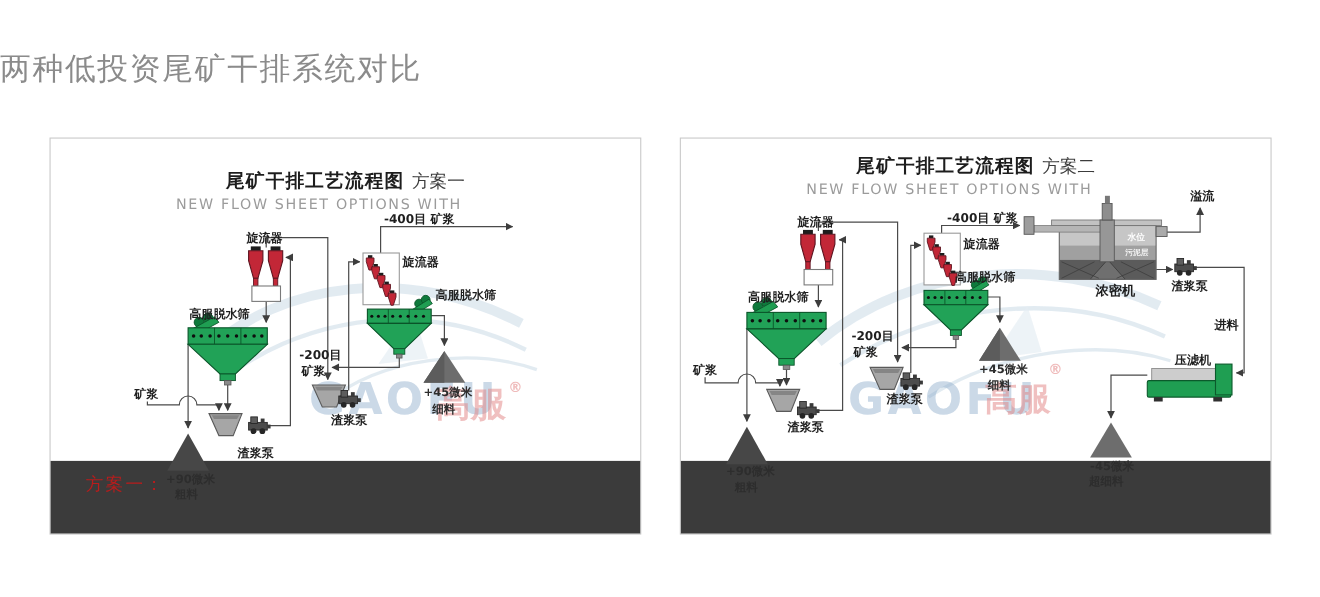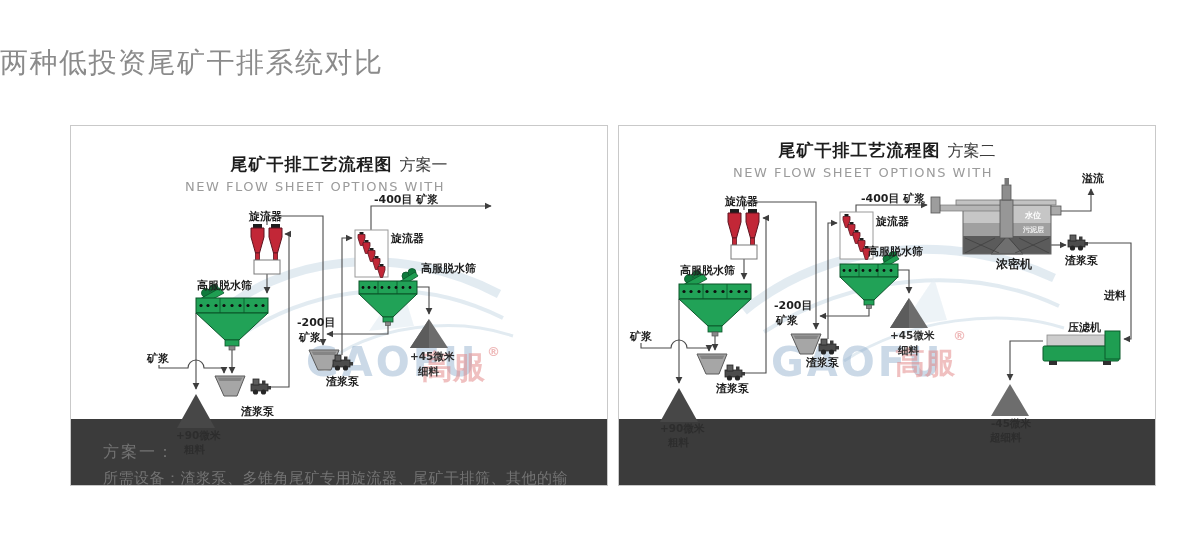--- a/index.html
+++ b/index.html
@@ -9,31 +9,31 @@
     font-family:"DejaVu Sans", sans-serif;
   }
   .page-title{
     position:absolute;top:44px;left:0;width:100%;text-align:left;
     font-size:28px;color:#8b8b8b;letter-spacing:1.5px;font-weight:400;
   }
   .panel{
     position:absolute;top:125px;width:538px;height:361px;
     border:1px solid #c9c9c9;background:#ffffff;box-sizing:border-box;
   }
-  #panel1{left:45px;margin-left:25px;}
+  #panel1{left:45px;}
   #panel2{left:618px;}
   .phead{position:absolute;left:0;width:100%;text-align:center;z-index:2;}
   #panel1 .phead{top:27px;}
   #panel2 .phead{top:13px;}
   .pt1{font-size:17px;font-weight:bold;color:#1d1d1d;letter-spacing:1px;}
   .pt2{font-size:16px;color:#3c3c3c;margin-left:7px;}
   .psub{font-size:13px;color:#9b9b9b;letter-spacing:1.5px;margin-top:3px;transform:translateX(-24px);}
   .pfoot-bg{position:absolute;left:0;bottom:0;width:100%;height:66px;background:#3b3b3b;z-index:1;}
   .dsvg{position:absolute;left:0;top:0;width:536px;height:359px;z-index:2;pointer-events:none;}
-  .pfoot-text{position:absolute;left:0;bottom:0;width:100%;height:54px;z-index:3;color:#737373;}
+  .pfoot-text{position:absolute;left:0;bottom:12px;width:100%;height:54px;z-index:3;color:#b91c1c;}
   .fl1{position:absolute;left:32px;top:11px;font-size:16px;letter-spacing:2px;}
   .fl2{position:absolute;left:32px;top:38px;font-size:15px;letter-spacing:0.5px;white-space:nowrap;}
   
   .lbl{font-size:11px;font-weight:600;fill:#1f1f1f;font-family:"DejaVu Sans",sans-serif;}
   .lbl-s{font-size:10.5px;font-weight:600;fill:#2d2d2d;font-family:"DejaVu Sans",sans-serif;}
   .lbl-w8{font-size:8px;font-weight:600;fill:#ffffff;font-family:"DejaVu Sans",sans-serif;}
   .lbl-w7{font-size:7px;font-weight:600;fill:#f2f2f2;font-family:"DejaVu Sans",sans-serif;}
   .wm-latin{font-size:40px;font-weight:bold;letter-spacing:3px;fill:rgba(130,165,198,0.42);font-family:"DejaVu Sans",sans-serif;}
   .wm-cn{font-size:32px;font-weight:bold;fill:rgba(226,130,130,0.5);font-family:"DejaVu Sans",sans-serif;}
   .wm-reg{font-size:13px;font-weight:bold;fill:rgba(226,130,130,0.55);font-family:"DejaVu Sans",sans-serif;}
@@ -190,21 +190,20 @@
     <text class="lbl" x="350" y="146">高服脱水筛</text>
     <text class="lbl" x="303" y="77">-400目 矿浆</text>
     <text class="lbl-s" x="105" y="313">+90微米</text>
     <text class="lbl-s" x="113" y="327">粗料</text>
     <text class="lbl-s" x="339" y="234">+45微米</text>
     <text class="lbl-s" x="347" y="249">细料</text>
   </svg>
 
   <div class="pfoot-text">
     <div class="fl1">方案一：</div>
-    <div class="fl2">所需设备：渣浆泵、多锥角尾矿专用旋流器、尾矿干排筛、其他的输</div>
   </div>
 </div>
 
 <div class="panel" id="panel2">
   <div class="phead">
     <span class="pt1">尾矿干排工艺流程图</span><span class="pt2">方案二</span>
     <div class="psub">NEW FLOW SHEET OPTIONS WITH</div>
   </div>
   <div class="pfoot-bg"></div>
 

